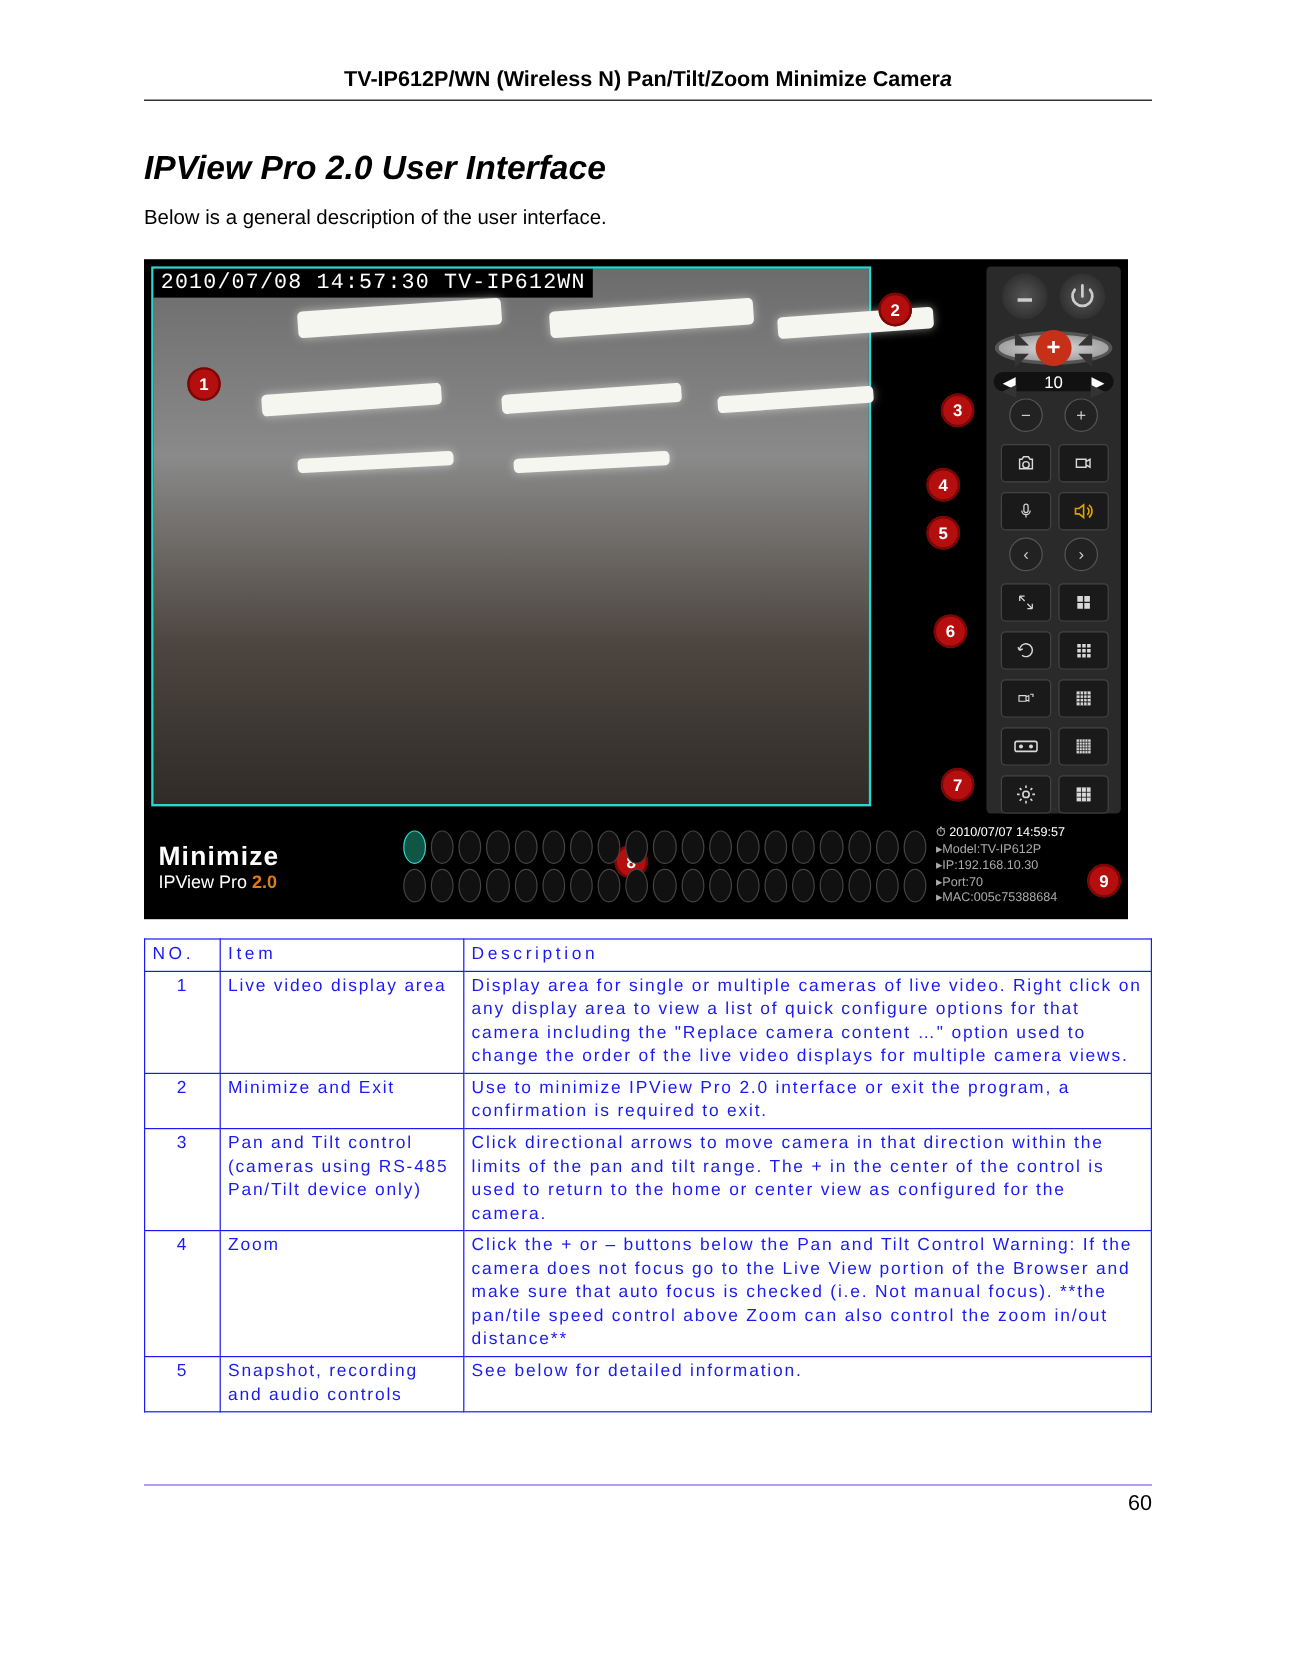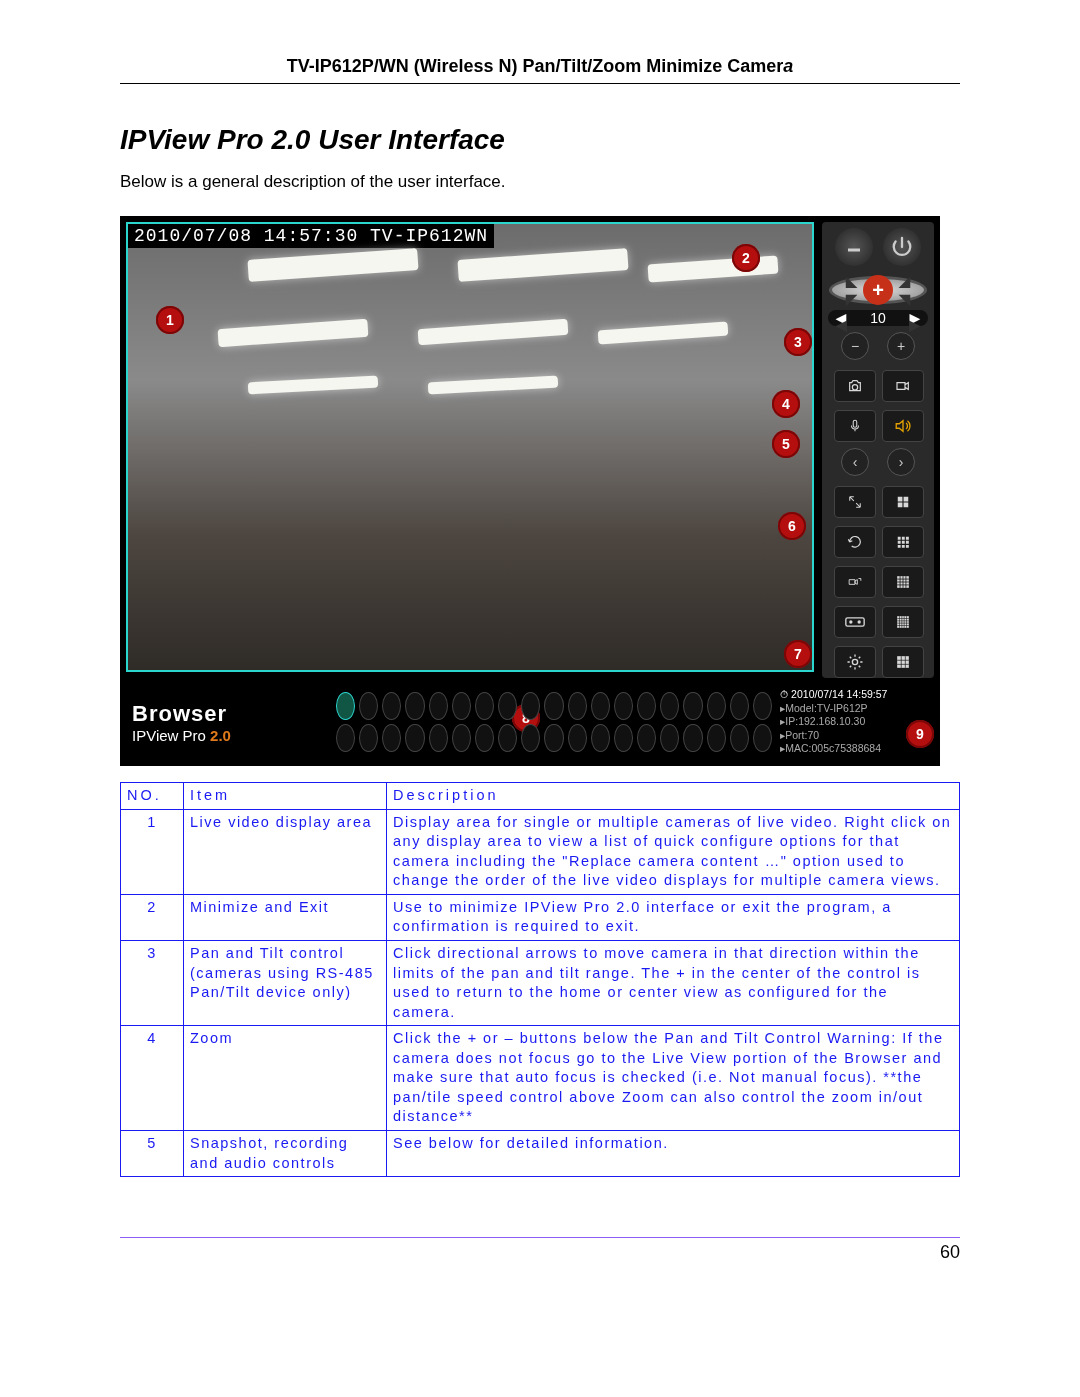--- a/index.html
+++ b/index.html
@@ -35,21 +35,21 @@
     width: 820px;
     height: 550px;
     background: #000;
     position: relative;
     overflow: hidden;
     margin-bottom: 16px;
   }
   .video-area {
     position: absolute;
     left: 6px; top: 6px;
-    width: 688px; height: 450px;
+    width: 600px; height: 450px;
     background: linear-gradient(#6c6c6c 0%, #8a8a8a 35%, #4d4640 70%, #2f2b27 100%);
     border: 2px solid #2bd6cf;
     box-sizing: border-box;
     padding-left: 48px;
   }
   .osd-bar {
     position: absolute;
     left: 0; top: 0;
     background: #000;
     color: #fff;
@@ -372,21 +372,21 @@
           <svg width="18" height="14" viewBox="0 0 24 24">
               <rect x="2" y="2" width="20" height="20" fill="currentColor"></rect>
               <path d="M2 9h20M2 16h20M9 2v20M16 2v20" stroke="#1a1a1a" stroke-width="1.2"></path>
             </svg>
         </div>
       </div>
     </div>
 
     <div class="bottom-bar">
       <div class="logo-block">
-        <div class="logo-main">Browser</div>
+        <div class="logo-main">Minimize</div>
         <div class="logo-sub">
           <span>IPView Pro </span><span class="orange">2.0</span>
         </div>
       </div>
       <div class="camera-slots">
         <div class="slot active"></div>
         <div class="slot"></div>
           <div class="slot"></div>
           <div class="slot"></div>
           <div class="slot"></div>
@@ -418,21 +418,21 @@
           <div class="slot"></div>
           <div class="slot"></div>
           <div class="slot"></div>
           <div class="slot"></div>
           <div class="slot"></div>
           <div class="slot"></div>
           <div class="slot"></div>
           <div class="slot"></div>
       </div>
       <div class="info-block">
-        <div class="clk">⏱ <span>2010/07/14 14:59:57</span></div>
+        <div class="clk">⏱ <span>2010/07/07 14:59:57</span></div>
         <div>▸<span>Model:</span><span>TV-IP612P</span></div>
         <div>▸<span>IP:</span><span>192.168.10.30</span></div>
         <div>▸<span>Port:</span><span>70</span></div>
         <div>▸<span>MAC:</span><span>005c75388684</span></div>
       </div>
     </div>
   </div>
 
   <table class="desc">
     <thead>

